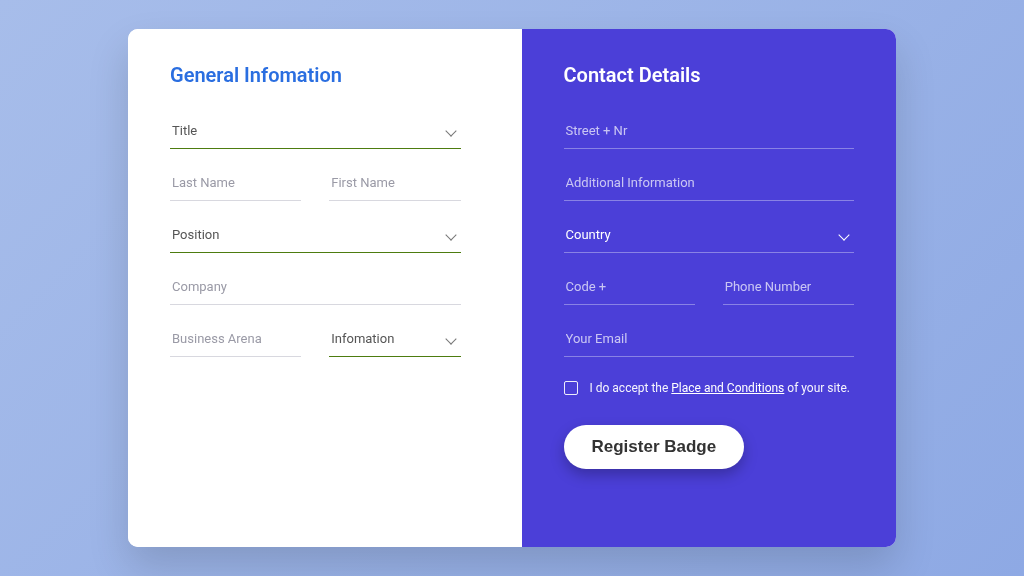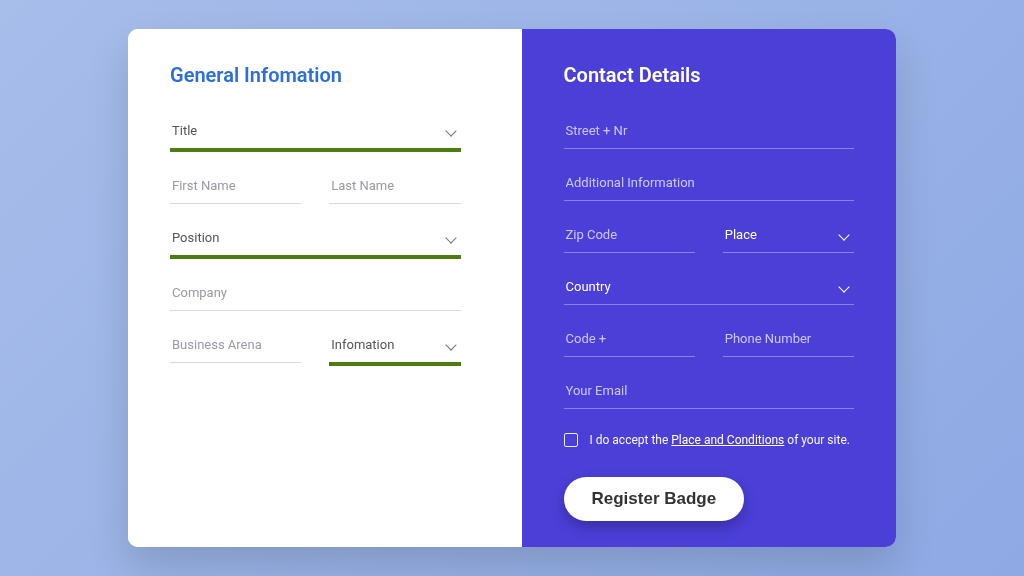--- a/index.html
+++ b/index.html
@@ -56,21 +56,21 @@
   .row .col { flex: 1; }
   .half-narrow { flex: 0 0 36%; }
   .half-wide { flex: 0 0 58%; }
 
   .group { margin-bottom: 16px; }
 
   .select-wrap {
     position: relative;
     display: flex;
     align-items: center;
-    border-bottom: 4px solid #4d7c0f;
+    border-bottom: 1px solid #4d7c0f;
     padding: 10px 2px 10px 2px;
     font-size: 13px;
     cursor: pointer;
   }
   .panel.right .select-wrap {
     border-bottom: 1px solid rgba(255,255,255,0.35);
   }
   .select-label {
     flex: 1;
     color: #9a9aa6;
@@ -130,24 +130,24 @@
 
     <div class="group">
       <div class="select-wrap">
         <span class="select-label active">Title</span>
         <span class="chevron"></span>
       </div>
     </div>
 
     <div class="group row">
       <div class="col">
+        <input class="field" type="text" placeholder="Last Name" style="">
+      </div>
+      <div class="col">
         <input class="field" type="text" placeholder="First Name" style="">
-      </div>
-      <div class="col">
-        <input class="field" type="text" placeholder="Last Name" style="">
       </div>
     </div>
 
     <div class="group">
       <div class="select-wrap">
         <span class="select-label active">Position</span>
         <span class="chevron"></span>
       </div>
     </div>
 
@@ -172,31 +172,20 @@
     <h2>Contact Details</h2>
 
     <div class="group">
       <input class="field" type="text" placeholder="Street + Nr" style="">
     </div>
 
     <div class="group">
       <input class="field" type="text" placeholder="Additional Information" style="">
     </div>
 
-    <div class="group row">
-      <div class="col half-narrow">
-        <input class="field" type="text" placeholder="Zip Code" style="">
-      </div>
-      <div class="col half-wide">
-        <div class="select-wrap">
-          <span class="select-label">Place</span>
-          <span class="chevron"></span>
-        </div>
-      </div>
-    </div>
 
     <div class="group">
       <div class="select-wrap">
         <span class="select-label">Country</span>
         <span class="chevron"></span>
       </div>
     </div>
 
     <div class="group row">
       <div class="col half-narrow">

